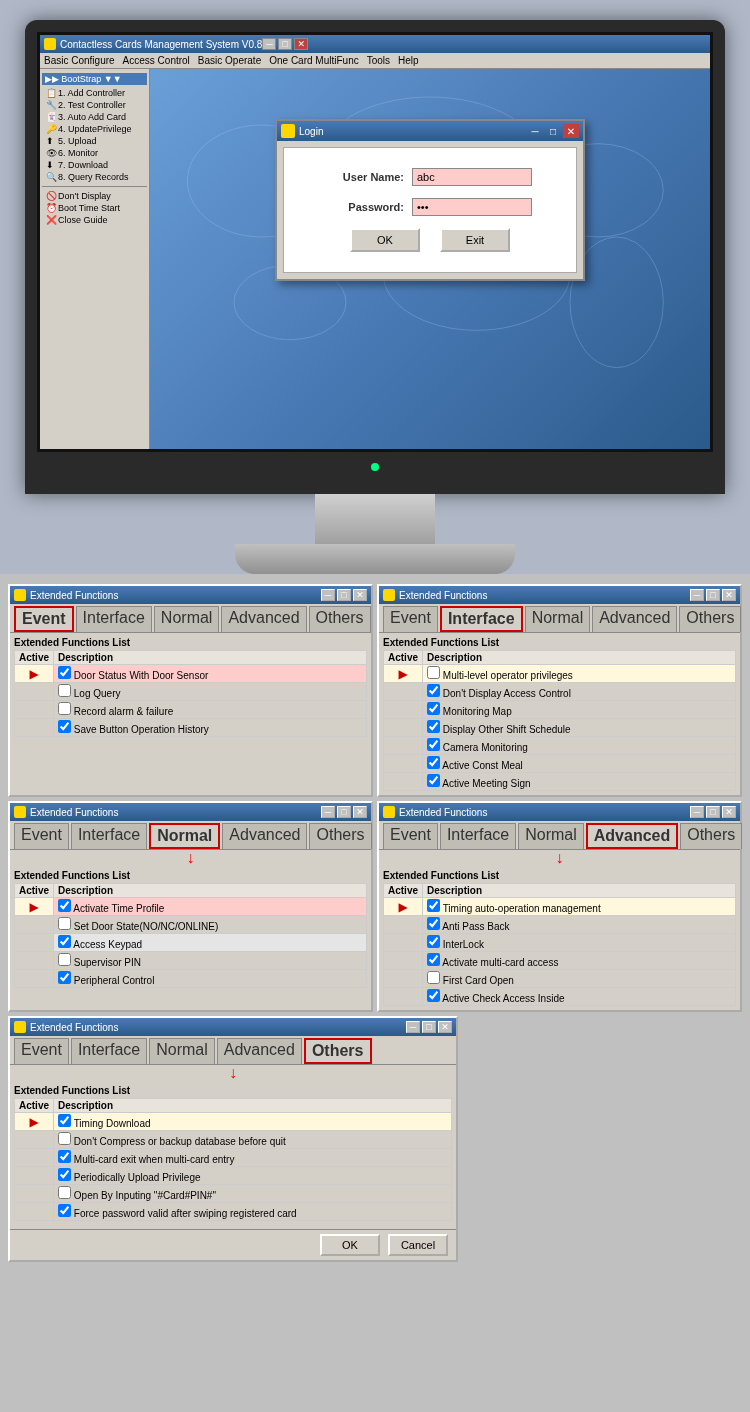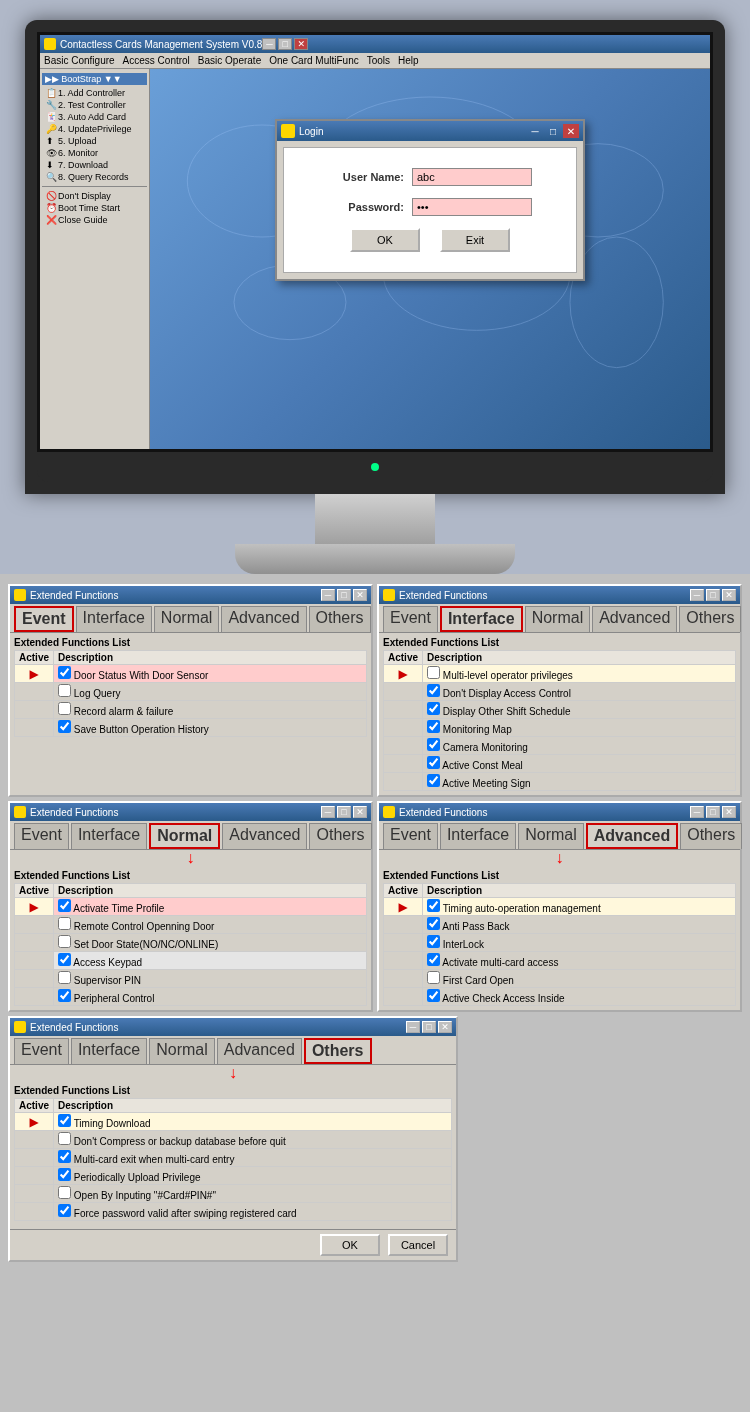--- a/index.html
+++ b/index.html
@@ -502,25 +502,25 @@
             <tr style="background:#fff8dc;">
               <td class="chk-cell"><span class="row-arrow">▶</span></td>
               <td><input type="checkbox" style=""> <span>Multi-level operator privileges</span></td>
             </tr>
             <tr>
               <td></td>
               <td><input type="checkbox" checked="" style=""> <span>Don't Display Access Control</span></td>
             </tr>
             <tr>
               <td></td>
+              <td><input type="checkbox" checked="" style=""> <span>Monitoring Map</span></td>
+            </tr>
+            <tr>
+              <td></td>
               <td><input type="checkbox" checked="" style=""> <span>Display Other Shift Schedule</span></td>
-            </tr>
-            <tr>
-              <td></td>
-              <td><input type="checkbox" checked="" style=""> <span>Monitoring Map</span></td>
             </tr>
             <tr>
               <td></td>
               <td><input type="checkbox" checked="" style=""> <span>Camera Monitoring</span></td>
             </tr>
             <tr>
               <td></td>
               <td><input type="checkbox" checked="" style=""> <span>Active Const Meal</span></td>
             </tr>
             <tr>
@@ -564,24 +564,20 @@
               <th>Description</th>
             </tr>
           </thead>
           <tbody>
             <tr style="background:#fff8dc;">
               <td class="chk-cell"><span class="row-arrow">▶</span></td>
               <td style="background:#ffcccc;"><input type="checkbox" checked="" style=""> <span>Activate Time Profile</span></td>
             </tr>
             <tr>
               <td></td>
-              <td><input type="checkbox" style=""> <span>Remote Control Openning Door</span></td>
-            </tr>
-            <tr>
-              <td></td>
               <td><input type="checkbox" style=""> <span>Set Door State(NO/NC/ONLINE)</span></td>
             </tr>
             <tr>
               <td></td>
               <td style="background:#e5e5e5;"><input type="checkbox" checked="" style=""> <span>Access Keypad</span></td>
             </tr>
             <tr>
               <td></td>
               <td><input type="checkbox" style=""> <span>Supervisor PIN</span></td>
             </tr>

